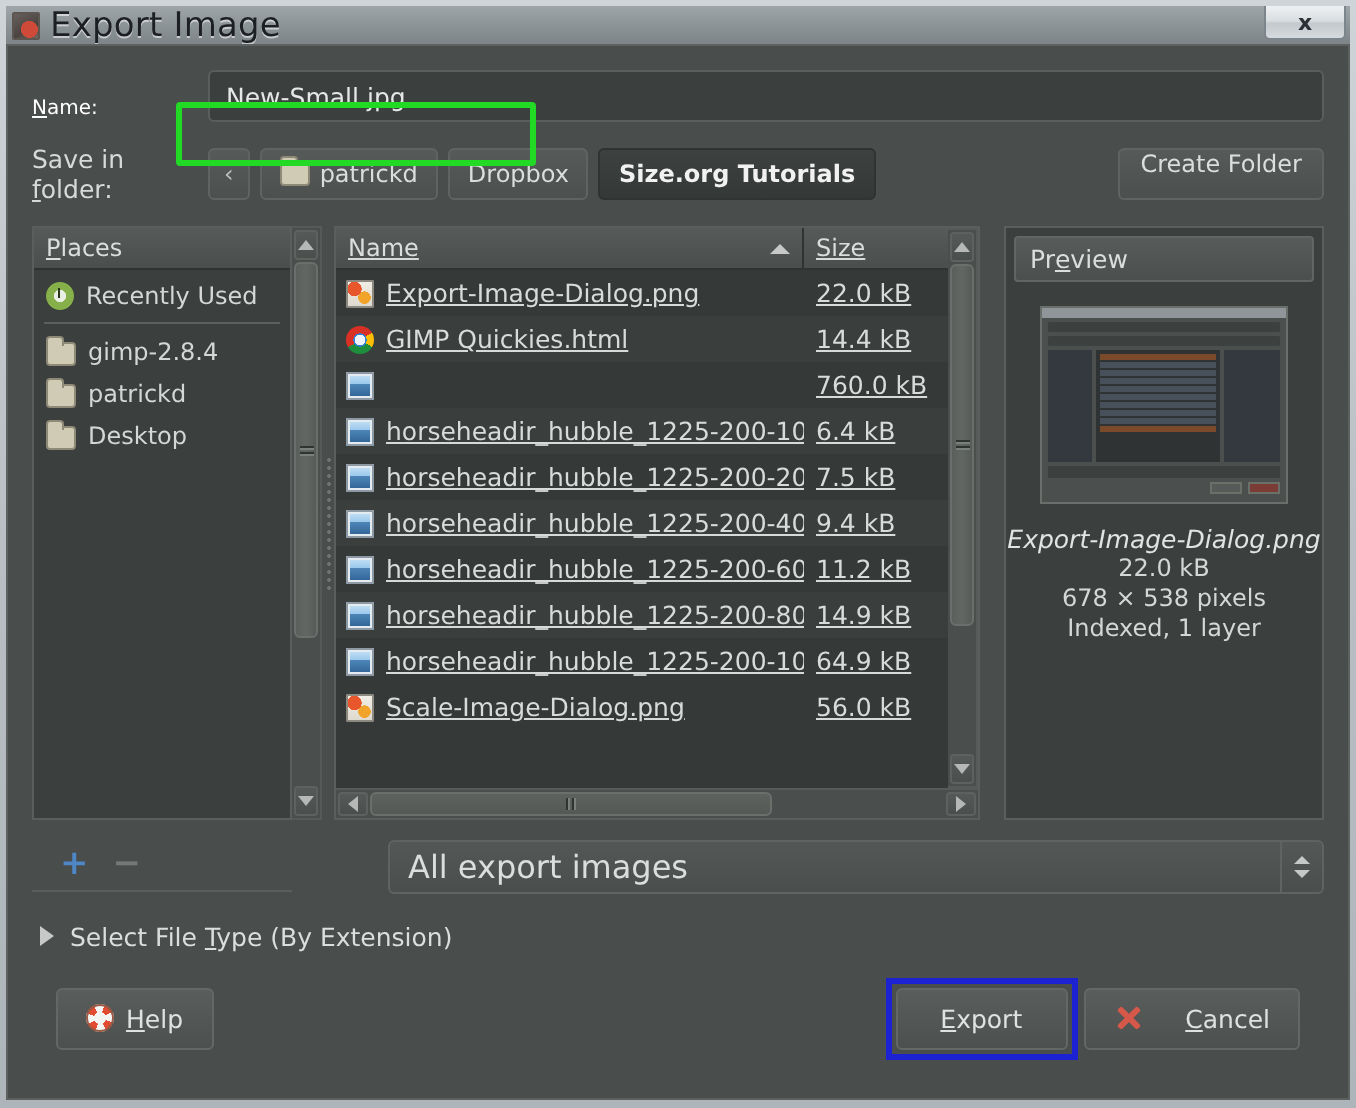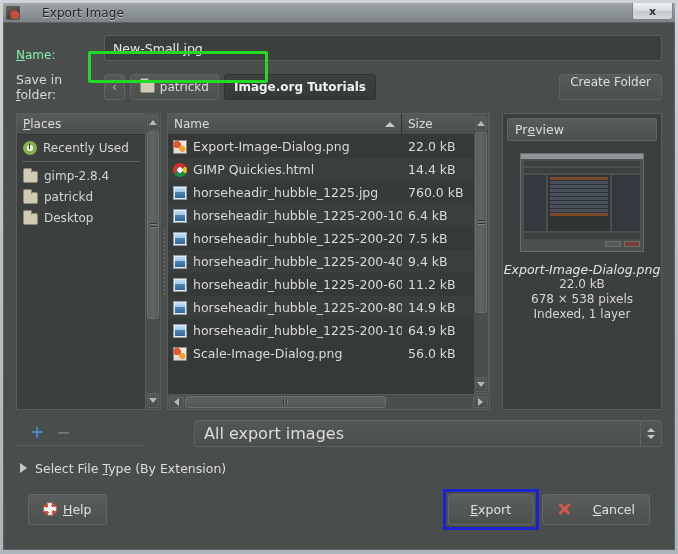--- a/index.html
+++ b/index.html
@@ -33,25 +33,24 @@
   #title-icon {
     width: 14px; height: 14px;
     margin-right: 5px;
     border-radius: 1px;
     background:
       radial-gradient(circle at 62% 62%, #d04a3a 0 34%, transparent 35%),
       linear-gradient(150deg, #6d6460 0%, #4a4340 60%, #7e6f66 100%);
     box-shadow: inset 0 0 0 1px #5c5550;
   }
   #title-text {
-    font-size: 12px;
+    font-size: 17px;
     color: #1c2024;
     text-shadow: 0 1px 0 rgba(255,255,255,0.55);
     letter-spacing: .1px;
-    margin-left: 17px;
   }
   #close-btn {
     position: absolute;
     right: 2px; top: 0px;
     width: 41px; height: 17px;
     border: 1px solid #7d858c;
     border-top: none;
     border-radius: 0 0 3px 3px;
     background: linear-gradient(180deg, #eef1f3 0%, #d9dee1 45%, #c3c9cd 55%, #d4dadd 100%);
     display: flex; align-items: center; justify-content: center;
@@ -73,21 +72,21 @@
 
   .underline { text-decoration: underline; }
 
   
   #name-row {
     display: flex;
     align-items: center;
     height: 30px;
     margin-bottom: 10px;
   }
-  #name-label { width: 88px; font-size: 12px; color: #86efac; margin-top: 13px; }
+  #name-label { width: 88px; font-size: 10px; color: #ffffff; margin-top: 13px; }
   #name-input-wrap {
     position: relative;
     flex: 1;
     height: 26px;
     background: #3b3f3e;
     border: 1px solid #5a5f5d;
     border-radius: 3px;
     display: flex;
     align-items: center;
   }
@@ -320,21 +319,21 @@
 
   
   #files-pane {
     flex: 1;
     display: flex;
     flex-direction: column;
     border: 1px solid #5a5f5d;
     background: #353938;
     overflow: hidden;
   }
-  #files-top { flex: 1; display: flex; overflow: hidden; }
+  #files-top { flex: 1; display: flex; overflow: hidden; text-decoration: underline; }
   #files-col { flex: 1; display: flex; flex-direction: column; overflow: hidden; }
   #file-head {
     display: flex;
     height: 21px;
     background: linear-gradient(180deg, #565b59 0%, #4a4e4d 100%);
     border-bottom: 1px solid #2f3332;
     flex: none;
   }
   .fh-name {
     flex: 1;
@@ -681,22 +680,25 @@
     </div>
     <div id="name-highlight"></div>
 
     <div id="folder-row">
       <div id="folder-label">Save in <span class="underline">f</span>older:</div>
       <div class="pathbtn arrow">‹</div>
       <div class="pathbtn">
         <span class="folder-icon"></span>
         <span>patrickd</span>
       </div>
+      <div class="pathbtn">
+        <span>Dropbox</span>
+      </div>
       <div class="pathbtn active">
-        <span>Image.org Tutorials</span>
+        <span>Size.org Tutorials</span>
       </div>
       <div id="create-folder-btn">Create Folder</div>
     </div>
 
     <div id="panes">
 
       <div id="places-pane">
         <div class="pane-header"><span class="underline">P</span>laces</div>
         <div id="places-list">
           <div class="place-item">
@@ -762,21 +764,20 @@
                 <div class="file-row alt">
                   <div class="fr-name">
                     <span class="fi fi-chrome"></span>
                     <span>GIMP Quickies.html</span>
                   </div>
                   <div class="fr-size">14.4 kB</div>
                 </div>
                 <div class="file-row">
                   <div class="fr-name">
                     <span class="fi fi-img"></span>
-                    <span>horseheadir_hubble_1225.jpg</span>
                   </div>
                   <div class="fr-size">760.0 kB</div>
                 </div>
                 <div class="file-row alt">
                   <div class="fr-name">
                     <span class="fi fi-img"></span>
                     <span>horseheadir_hubble_1225-200-10.jpg</span>
                   </div>
                   <div class="fr-size">6.4 kB</div>
                 </div>

